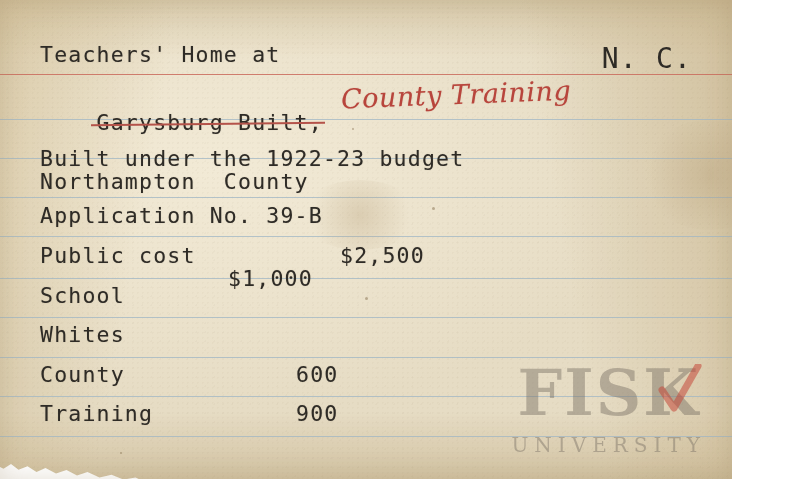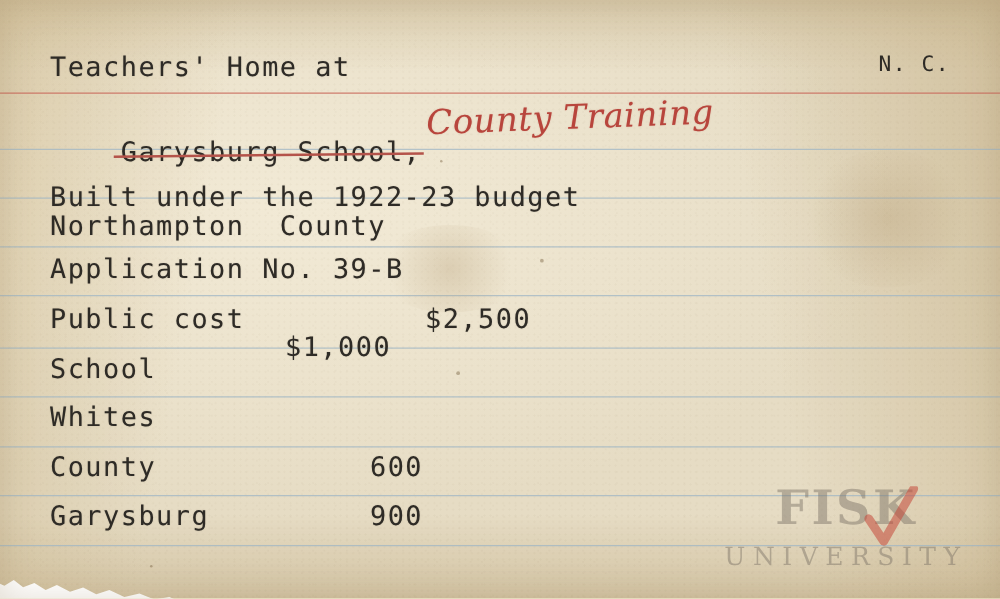--- a/index.html
+++ b/index.html
@@ -2,24 +2,24 @@
 <html><head>
 <meta charset="utf-8">
 <style>
   html, body {
     margin: 0;
     padding: 0;
     background: #ffffff;
   }
   #card {
     position: relative;
-    width: 800px;
+    width: 732px;
     height: 479px;
     overflow: hidden;
-    background: #fef9c3;
+    background: #5eead4;
     font-family: "DejaVu Sans Mono", monospace;
   }
   
   .paper-base {
     position: absolute;
     inset: 0;
     background:
       radial-gradient(ellipse 60% 50% at 30% 35%, #f2ead6 0%, #ece3cd 55%, #e6dcc4 100%);
   }
   .paper-tone {
@@ -86,21 +86,21 @@
     color: #2e2b26;
     font-size: 21.5px;
     letter-spacing: 1.2px;
     white-space: pre;
     text-shadow: 0 0 1px rgba(60,52,40,0.25);
   }
   .corner-state {
     position: absolute;
     right: 40px;
     color: #2e2b26;
-    font-size: 17px;
+    font-size: 28px;
     letter-spacing: 1.2px;
     white-space: pre;
     margin-left: 16px;
   }
   
   .struck {
     position: relative;
     display: inline-block;
   }
   .struck::after {
@@ -140,21 +140,21 @@
   .watermark {
     position: absolute;
     right: 26px;
     bottom: 22px;
     text-align: center;
     user-select: none;
   }
   .wm-main {
     font-family: "DejaVu Serif", serif;
     font-weight: bold;
-    font-size: 38px;
+    font-size: 63px;
     letter-spacing: 2px;
     color: rgba(120,110,100,0.45);
     line-height: 1;
     position: relative;
     display: inline-block;
   }
   .wm-check {
     position: absolute;
     right: -2px;
     top: 2px;
@@ -197,21 +197,21 @@
   <div class="speck" style="left:432px; top:207px; width:3px; height:3px;"></div>
   <div class="speck" style="left:365px; top:297px; width:3px; height:3px;"></div>
   <div class="speck" style="left:352px; top:128px; width:2px; height:2px;"></div>
   <div class="speck" style="left:120px; top:452px; width:2px; height:2px;"></div>
 
   <div class="line" style="left:40px; top:42px;">Teachers' Home at</div>
 
   <div class="corner-state" style="top:42px;">N. C.</div>
 
   <div class="line" style="left:40px; top:85px;">
-    <span class="struck">Garysburg School,</span>
+    <span class="struck">Garysburg Built,</span>
   </div>
 
   <div class="handwriting" style="left:341px; top:79px;">County Training</div>
 
   <div class="line" style="left:40px; top:124px;margin-top:45px;">Northampton  County</div>
 
   <div class="line" style="left:40px; top:146px;">Built under the 1922-23 budget</div>
 
   <div class="line" style="left:40px; top:203px;">Application No. 39-B</div>
 
@@ -220,21 +220,21 @@
 
   <div class="line" style="left:40px; top:283px;">School</div>
   <div class="line" style="left:228px; top:266px;">$1,000</div>
 
   <div class="line" style="left:40px; top:322px;">Whites</div>
   <div class="line" style="left:228px; top:322px;"></div>
 
   <div class="line" style="left:40px; top:362px;">County</div>
   <div class="line" style="left:296px; top:362px;">600</div>
 
-  <div class="line" style="left:40px; top:401px;">Garysburg</div>
+  <div class="line" style="left:40px; top:401px;">Training</div>
   <div class="line" style="left:296px; top:401px;">900</div>
 
   <div class="watermark">
     <div class="wm-main">
       <span>FISK</span>
       <svg class="wm-check" viewBox="0 0 46 50">
         <path d="M6 26 L18 44 L42 2" fill="none" stroke="rgba(196,72,58,0.55)" stroke-width="7" stroke-linecap="round" stroke-linejoin="round"></path>
       </svg>
     </div>
     <div class="wm-sub">UNIVERSITY</div>

